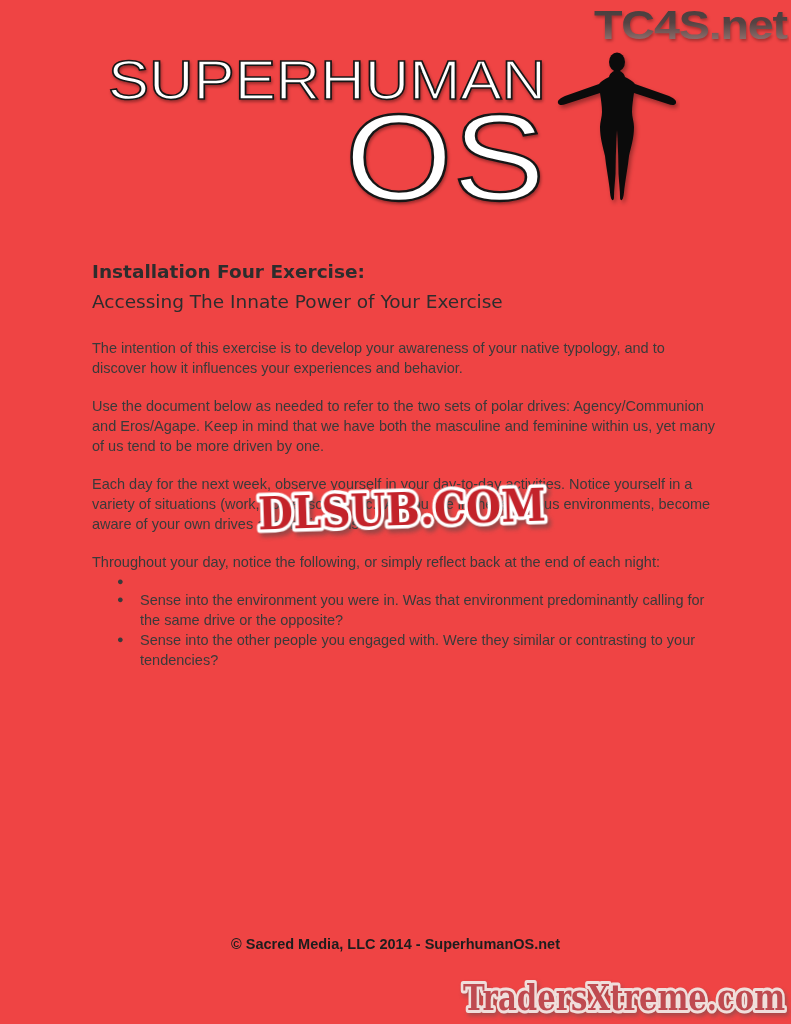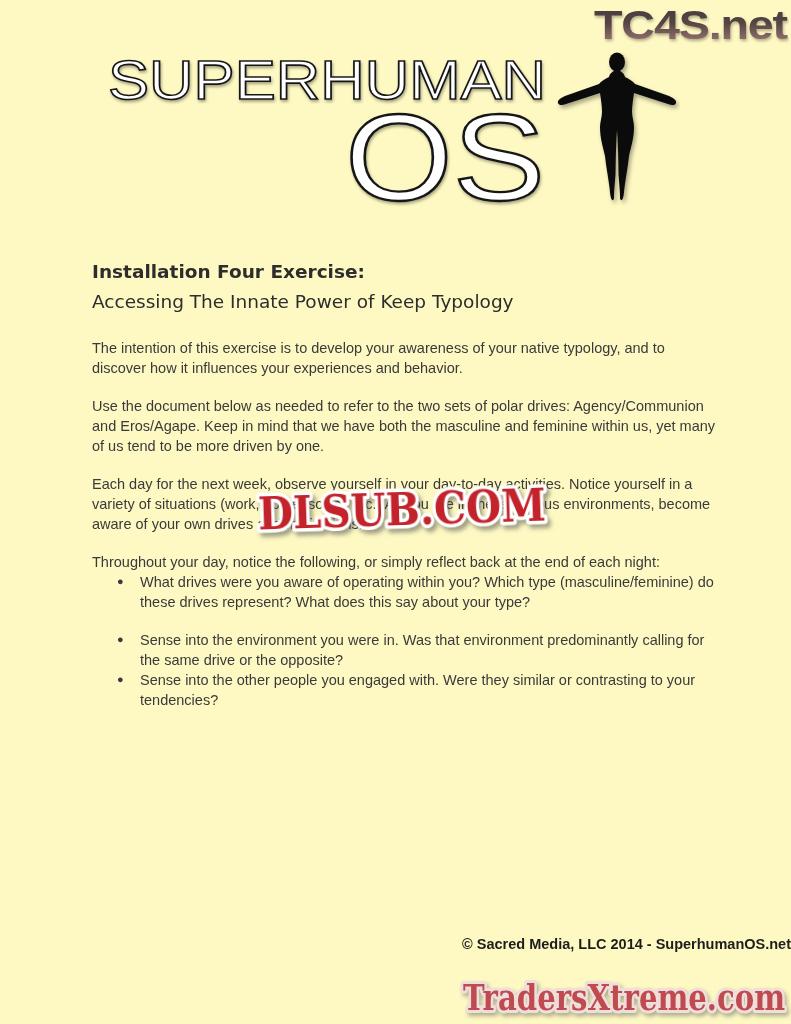--- a/index.html
+++ b/index.html
@@ -1,19 +1,19 @@
 <!DOCTYPE html>
 <html><head>
 <meta charset="utf-8">
 <style>
   html,body{margin:0;padding:0;background:#888;}
   .page{
     position:relative;
     width:791px;height:1024px;
-    background:#fef9c3;
+    background:#ef4444;
     overflow:hidden;
     margin:0 auto;
     font-family:"Liberation Sans", sans-serif;
   }
   
   .tc4s-svg{position:absolute;top:1px;right:2px;}
   .tc4s-text{
     font-family:"Liberation Sans", sans-serif;
     font-weight:bold;font-size:40px;letter-spacing:-1px;
   }
@@ -61,21 +61,21 @@
   .content p{margin:0 4px 18px 0;}
   .content p.intro{margin-bottom:0;}
   ul.blist{list-style:none;margin:0 0 18px 0;padding:0;}
   .bullet-item{position:relative;padding-left:48px;}
   .bullet-glyph{
     position:absolute;left:25px;top:-1px;
     font-size:11px;color:#3a3a3a;
   }
   .footer{
     position:absolute;left:0;right:0;top:936px;
-    text-align:right;font-weight:bold;
+    text-align:center;font-weight:bold;
     font-size:14.5px;color:#1d1d1d;
   }
 </style>
 </head>
 <body>
 
 <div class="page">
 
   <svg class="tc4s-svg" width="200" height="48">
     <defs>
@@ -122,33 +122,32 @@
         C77,56 78,50 79,43
         L113,54 C116,55 120,56 121,53 C122,50 118,48 114,46
         L80,34
         C78,31 74,29 70,27
         C69,23 66,21 62,20 Z"></path>
     </g>
   </svg>
 
   <div class="content">
     <h1 class="doc-title t1">Installation Four Exercise:</h1>
-    <h1 class="doc-title t2">Accessing The Innate Power of Keep Typology</h1>
+    <h1 class="doc-title t2">Accessing The Innate Power of Your Exercise</h1>
 
     <p>The intention of this exercise is to develop your awareness of your native typology, and to discover how it influences your experiences and behavior.</p>
 
     <p>Use the document below as needed to refer to the two sets of polar drives: Agency/Communion and Eros/Agape. Keep in mind that we have both the masculine and feminine within us, yet many of us tend to be more driven by one.</p>
 
     <p>Each day for the next week, observe yourself in your day-to-day activities. Notice yourself in a variety of situations (work, home, social, etc.) As you are in these various environments, become aware of your own drives and motivations.</p>
 
     <p class="intro">Throughout your day, notice the following, or simply reflect back at the end of each night:</p>
     <ul class="blist">
       <li class="bullet-item">
         <span class="bullet-glyph">●</span>
-        <span>What drives were you aware of operating within you? Which type (masculine/feminine) do these drives represent? What does this say about your type?</span>
       </li>
     </ul>
 
     <ul class="blist">
       <li class="bullet-item">
         <span class="bullet-glyph">●</span>
         <span>Sense into the environment you were in. Was that environment predominantly calling for the same drive or the opposite?</span>
       </li>
       <li class="bullet-item">
         <span class="bullet-glyph">●</span>

